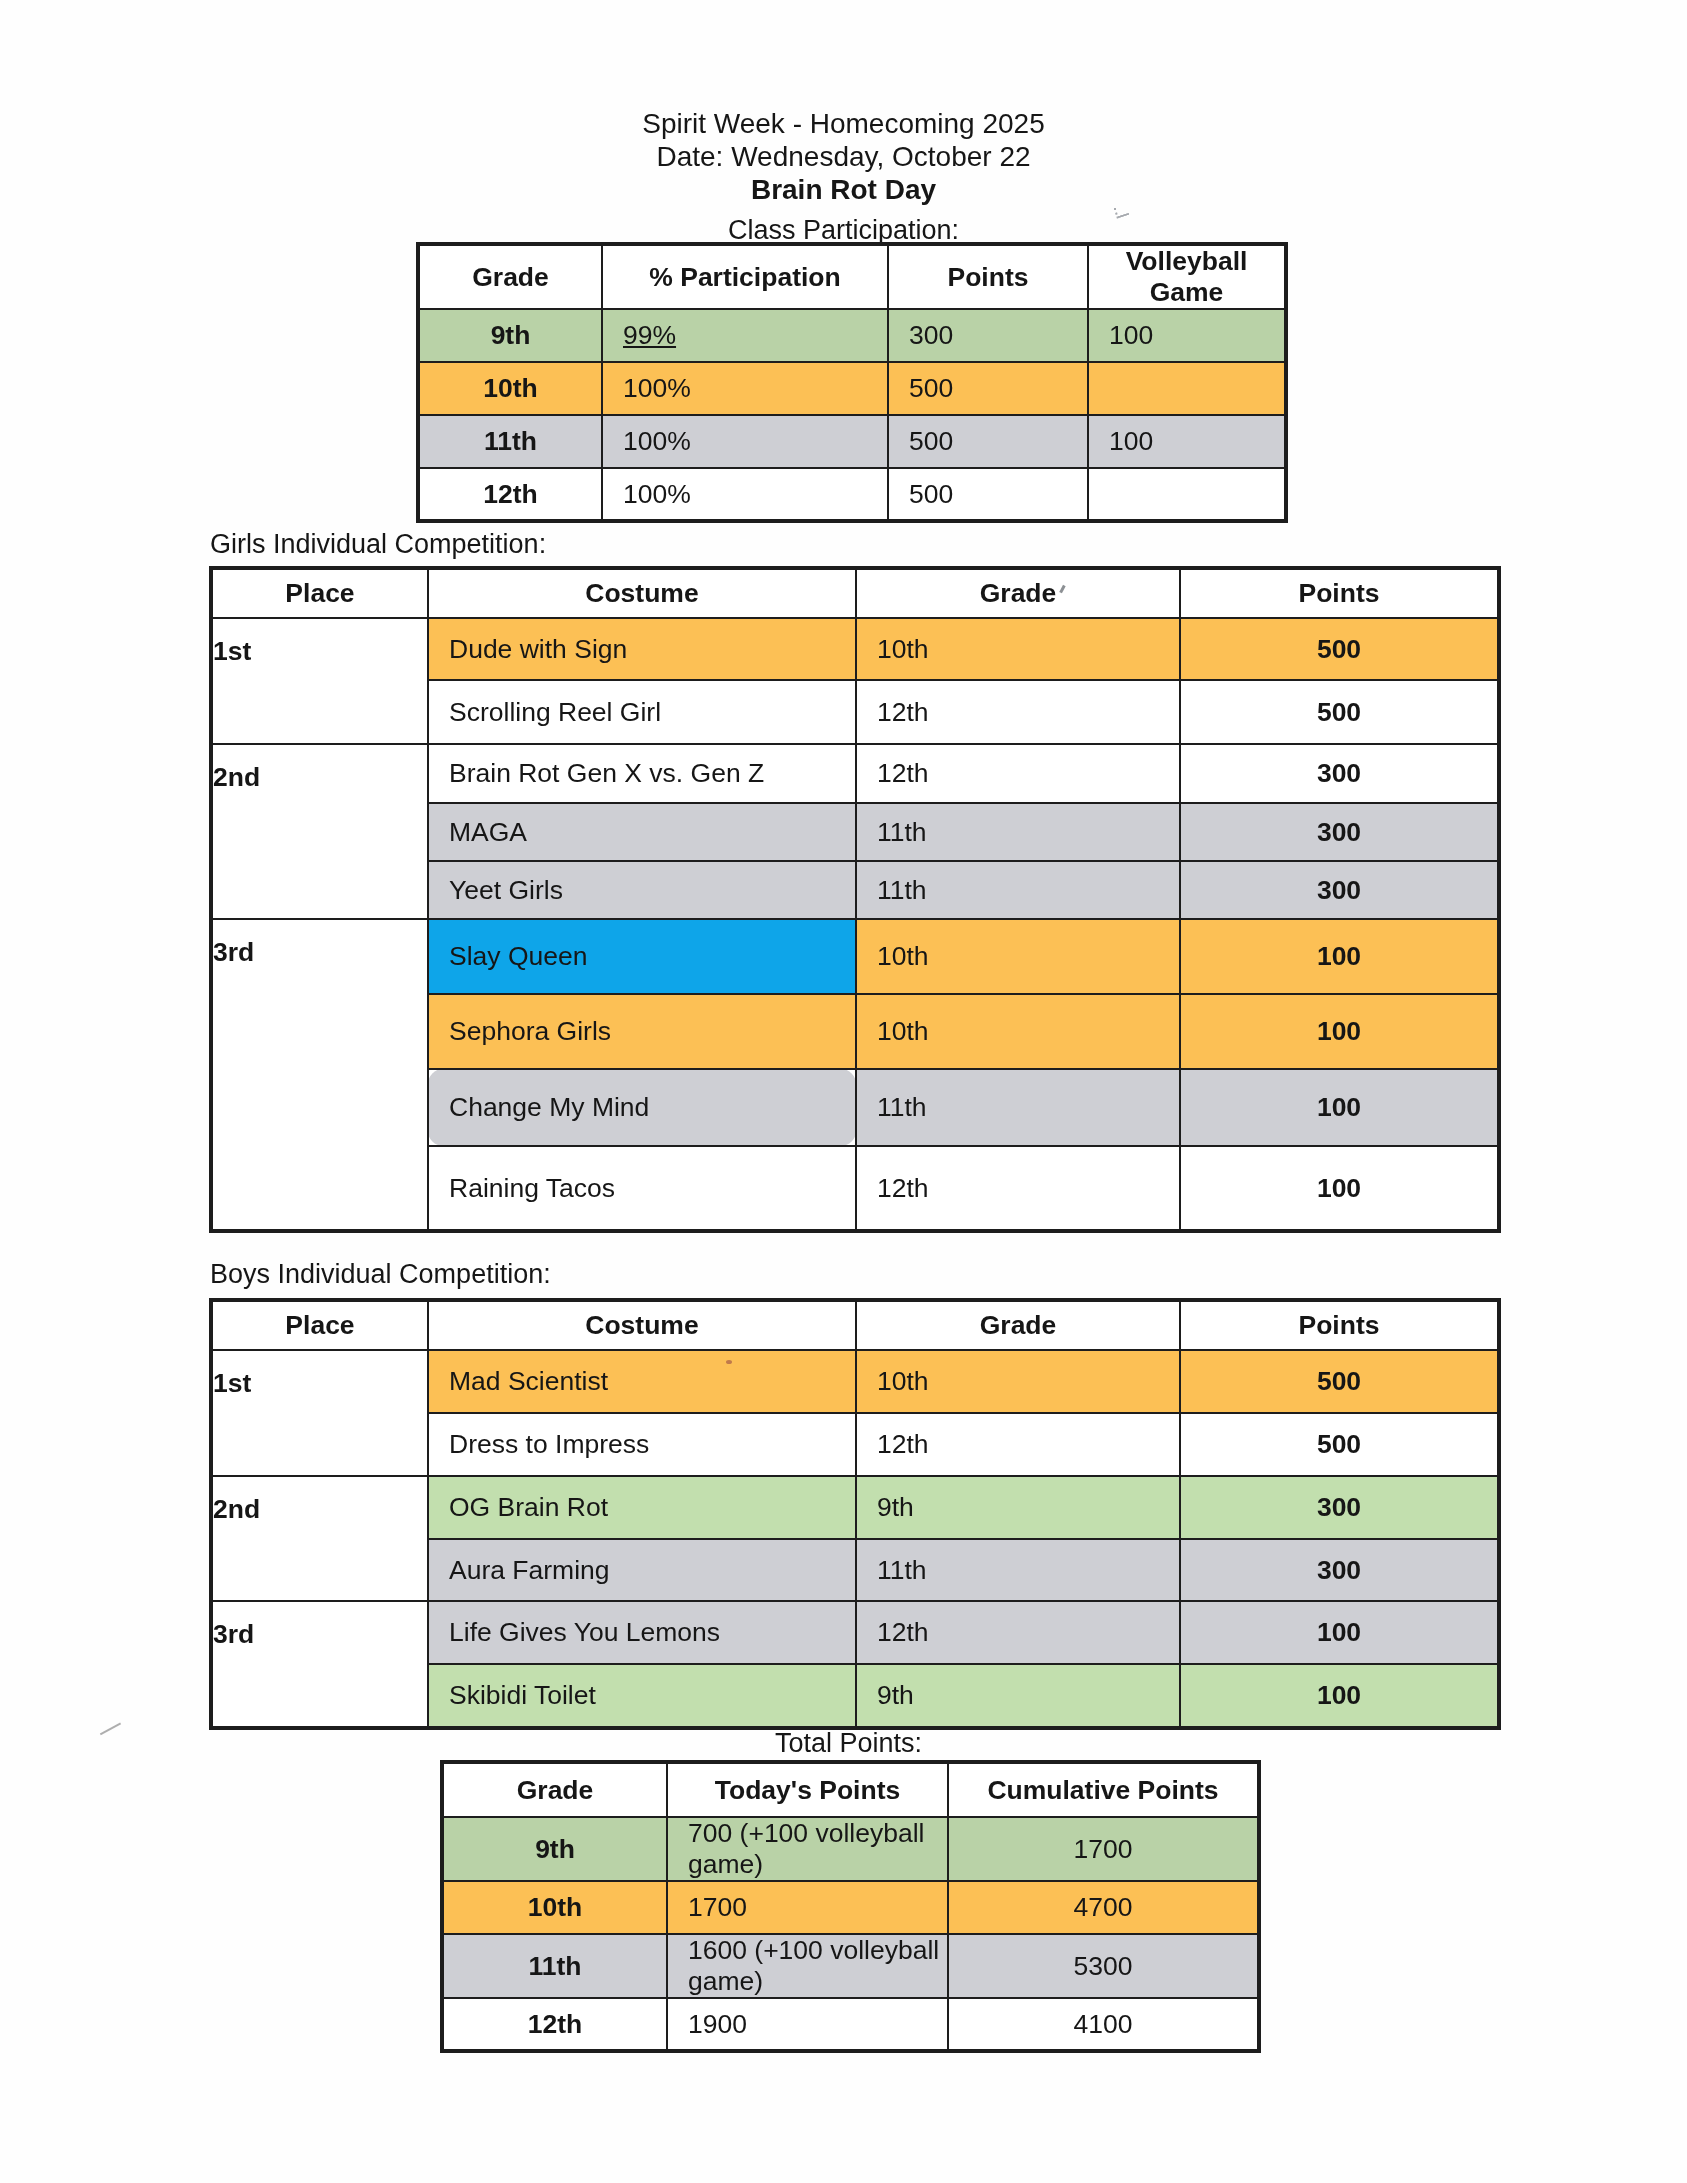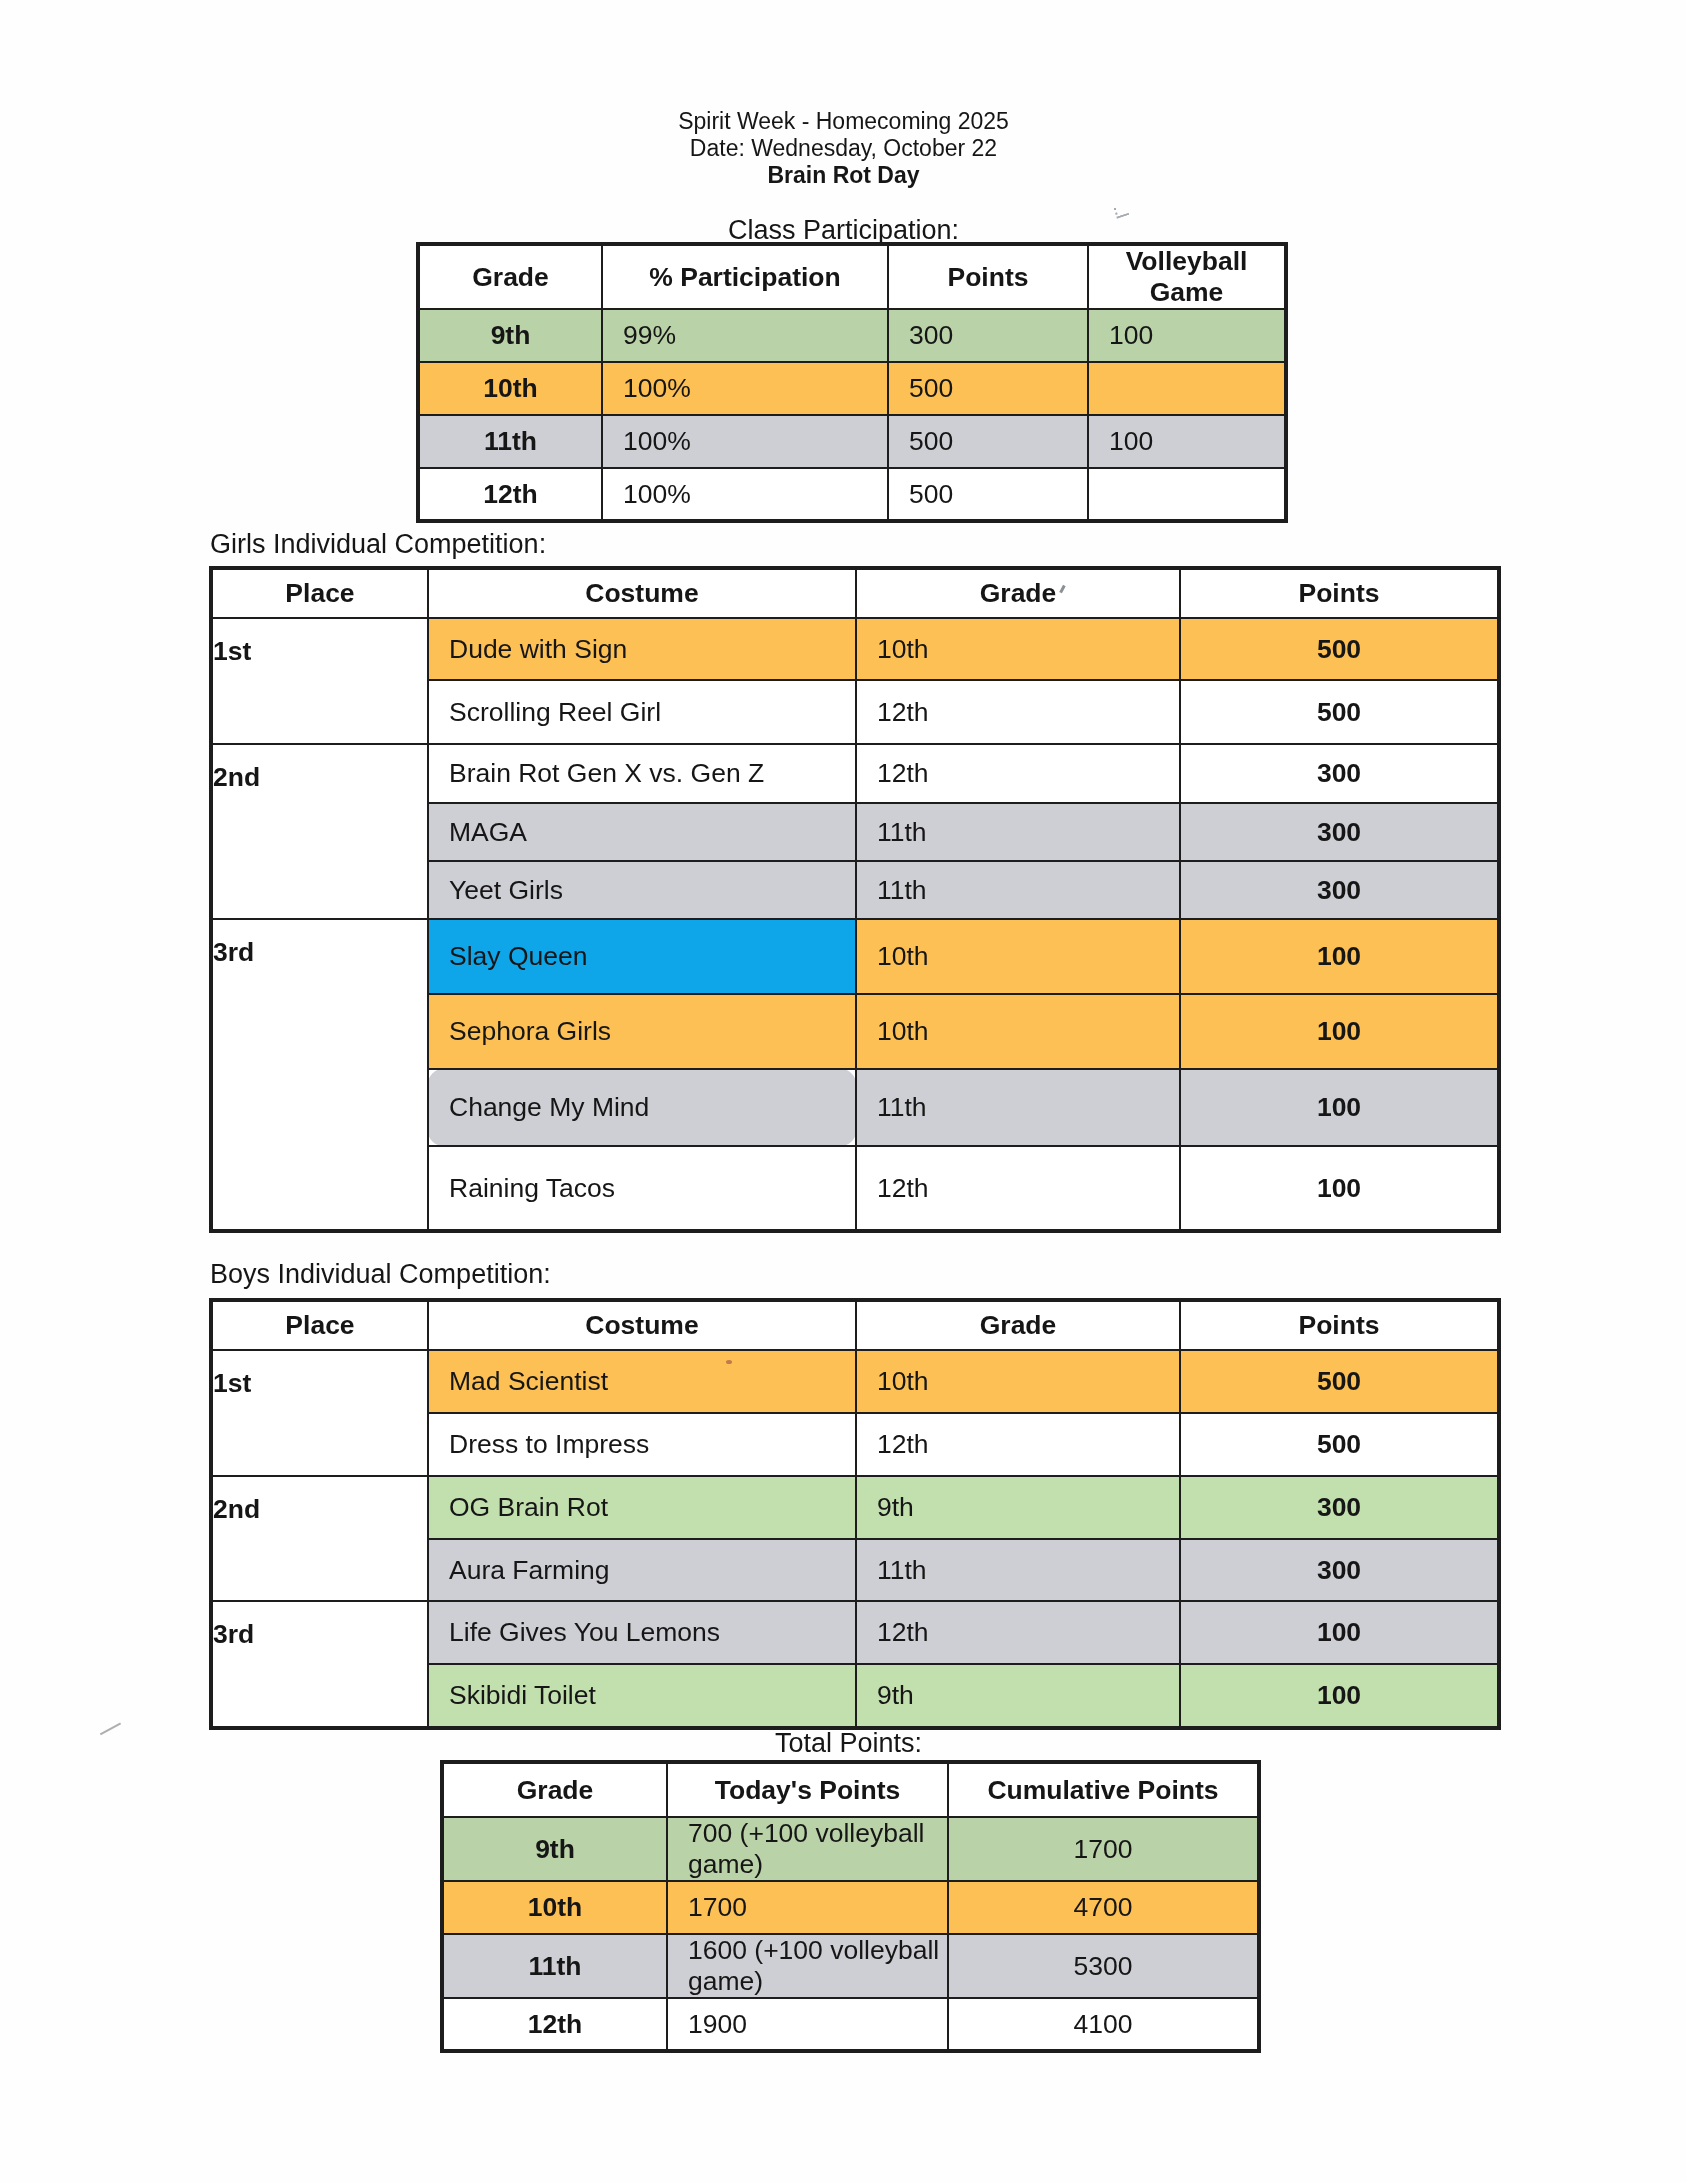--- a/index.html
+++ b/index.html
@@ -9,21 +9,21 @@
     height:2183px;
     background:#fefefe;
     font-family:"Liberation Sans", sans-serif;
     color:#161616;
     overflow:hidden;
   }
   .title-block{
     position:absolute;
     top:108px; left:0; width:1687px;
     text-align:center;
-    font-size:23px;
+    font-size:28px;
     line-height:1.17;
   }
   .title-block .day{font-weight:bold;}
   .section-label{
     position:absolute;
     font-size:27px;
   }
   .centered-label{text-align:center;}
   table{
     position:absolute;
@@ -101,21 +101,21 @@
         <tr style="height: 57px;">
           <th>Grade</th>
           <th>% Participation</th>
           <th>Points</th>
           <th>Volleyball Game</th>
         </tr>
       </thead>
     <tbody>
         <tr style="height: 53px;">
           <td class="cell-center cell-bold" style="background-color: rgb(185, 210, 167);">9th</td>
-          <td class="cell-left" style="background-color: rgb(185, 210, 167);">99%</td>
+          <td class="cell-left" style="background-color: rgb(185, 210, 167); text-decoration: underline;">99%</td>
           <td class="cell-left" style="background-color: rgb(185, 210, 167);">300</td>
           <td class="cell-left" style="background-color: rgb(185, 210, 167);">100</td>
         </tr>
         <tr style="height: 53px;">
           <td class="cell-center cell-bold" style="background-color: rgb(252, 192, 85);">10th</td>
           <td class="cell-left" style="background-color: rgb(252, 192, 85);">100%</td>
           <td class="cell-left" style="background-color: rgb(252, 192, 85);">500</td>
           <td class="cell-left" style="background-color: rgb(252, 192, 85);"></td>
         </tr>
         <tr style="height: 53px;">

